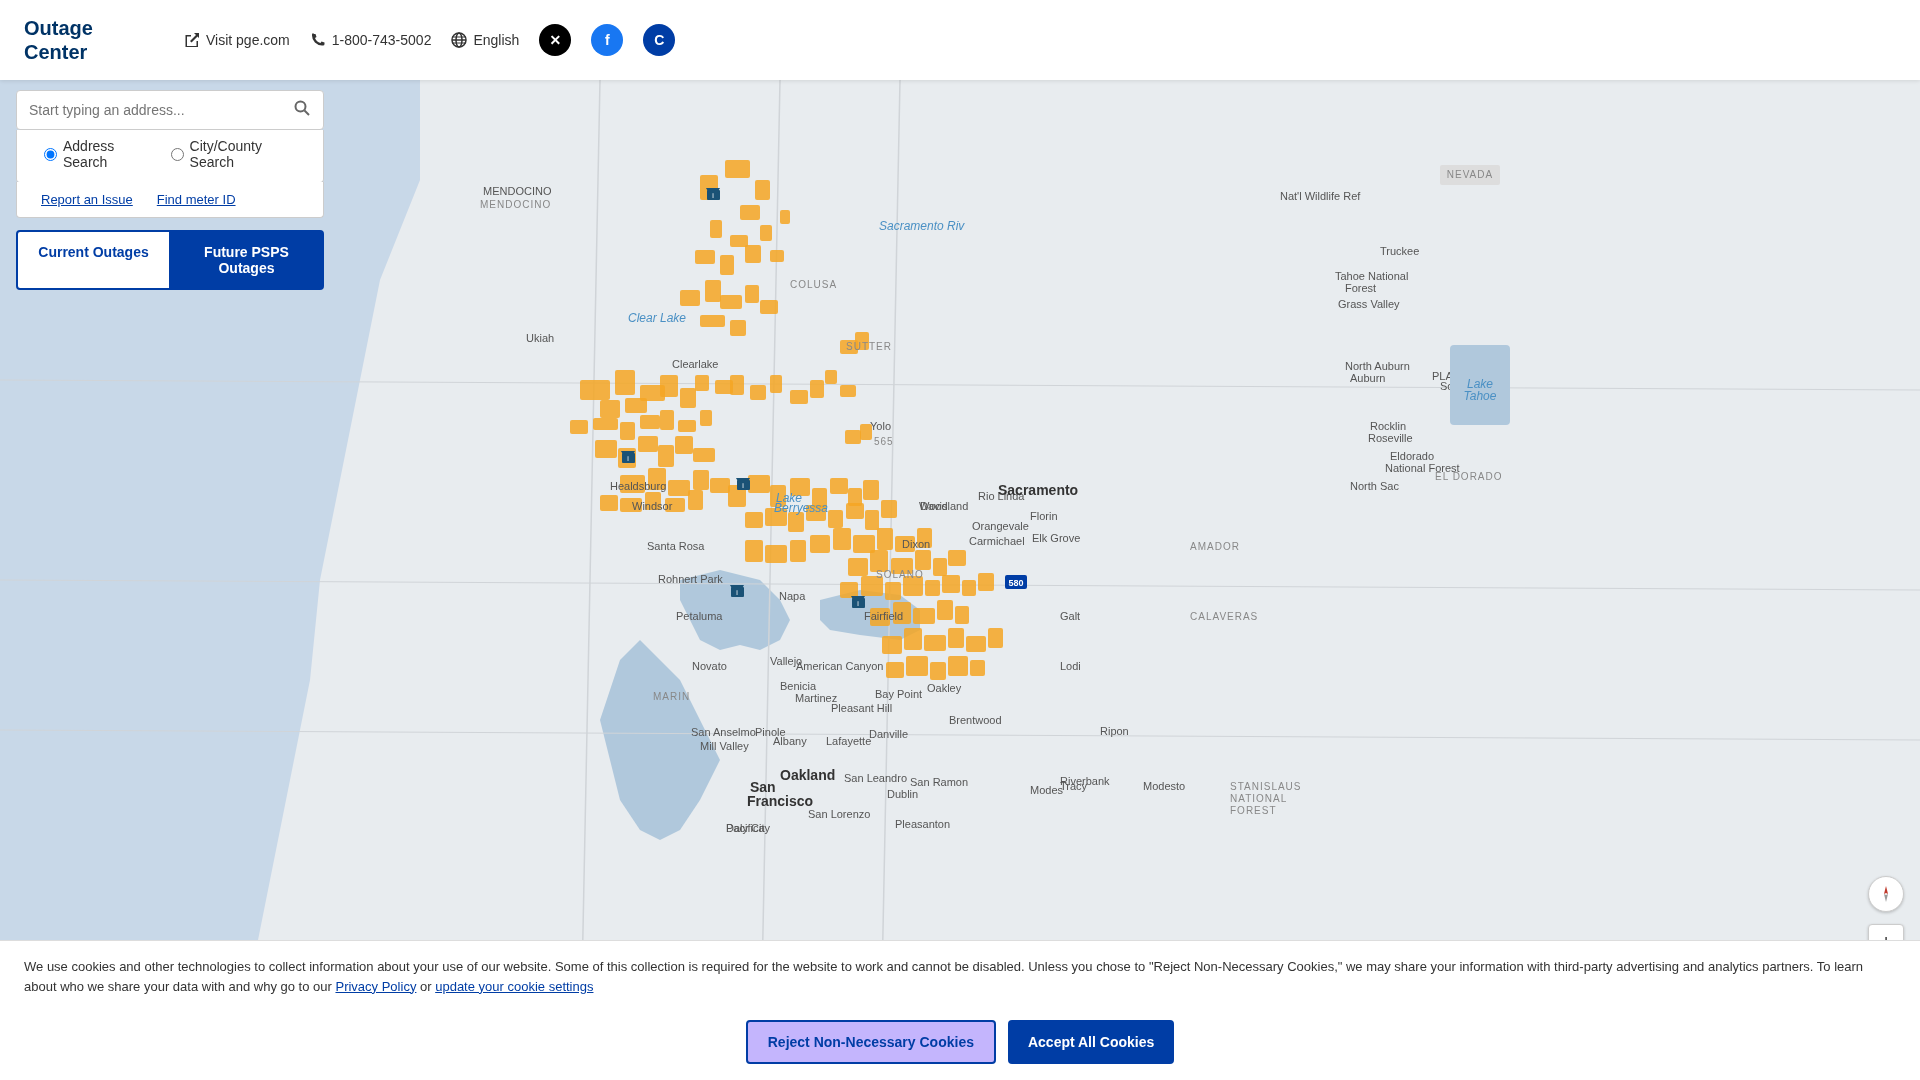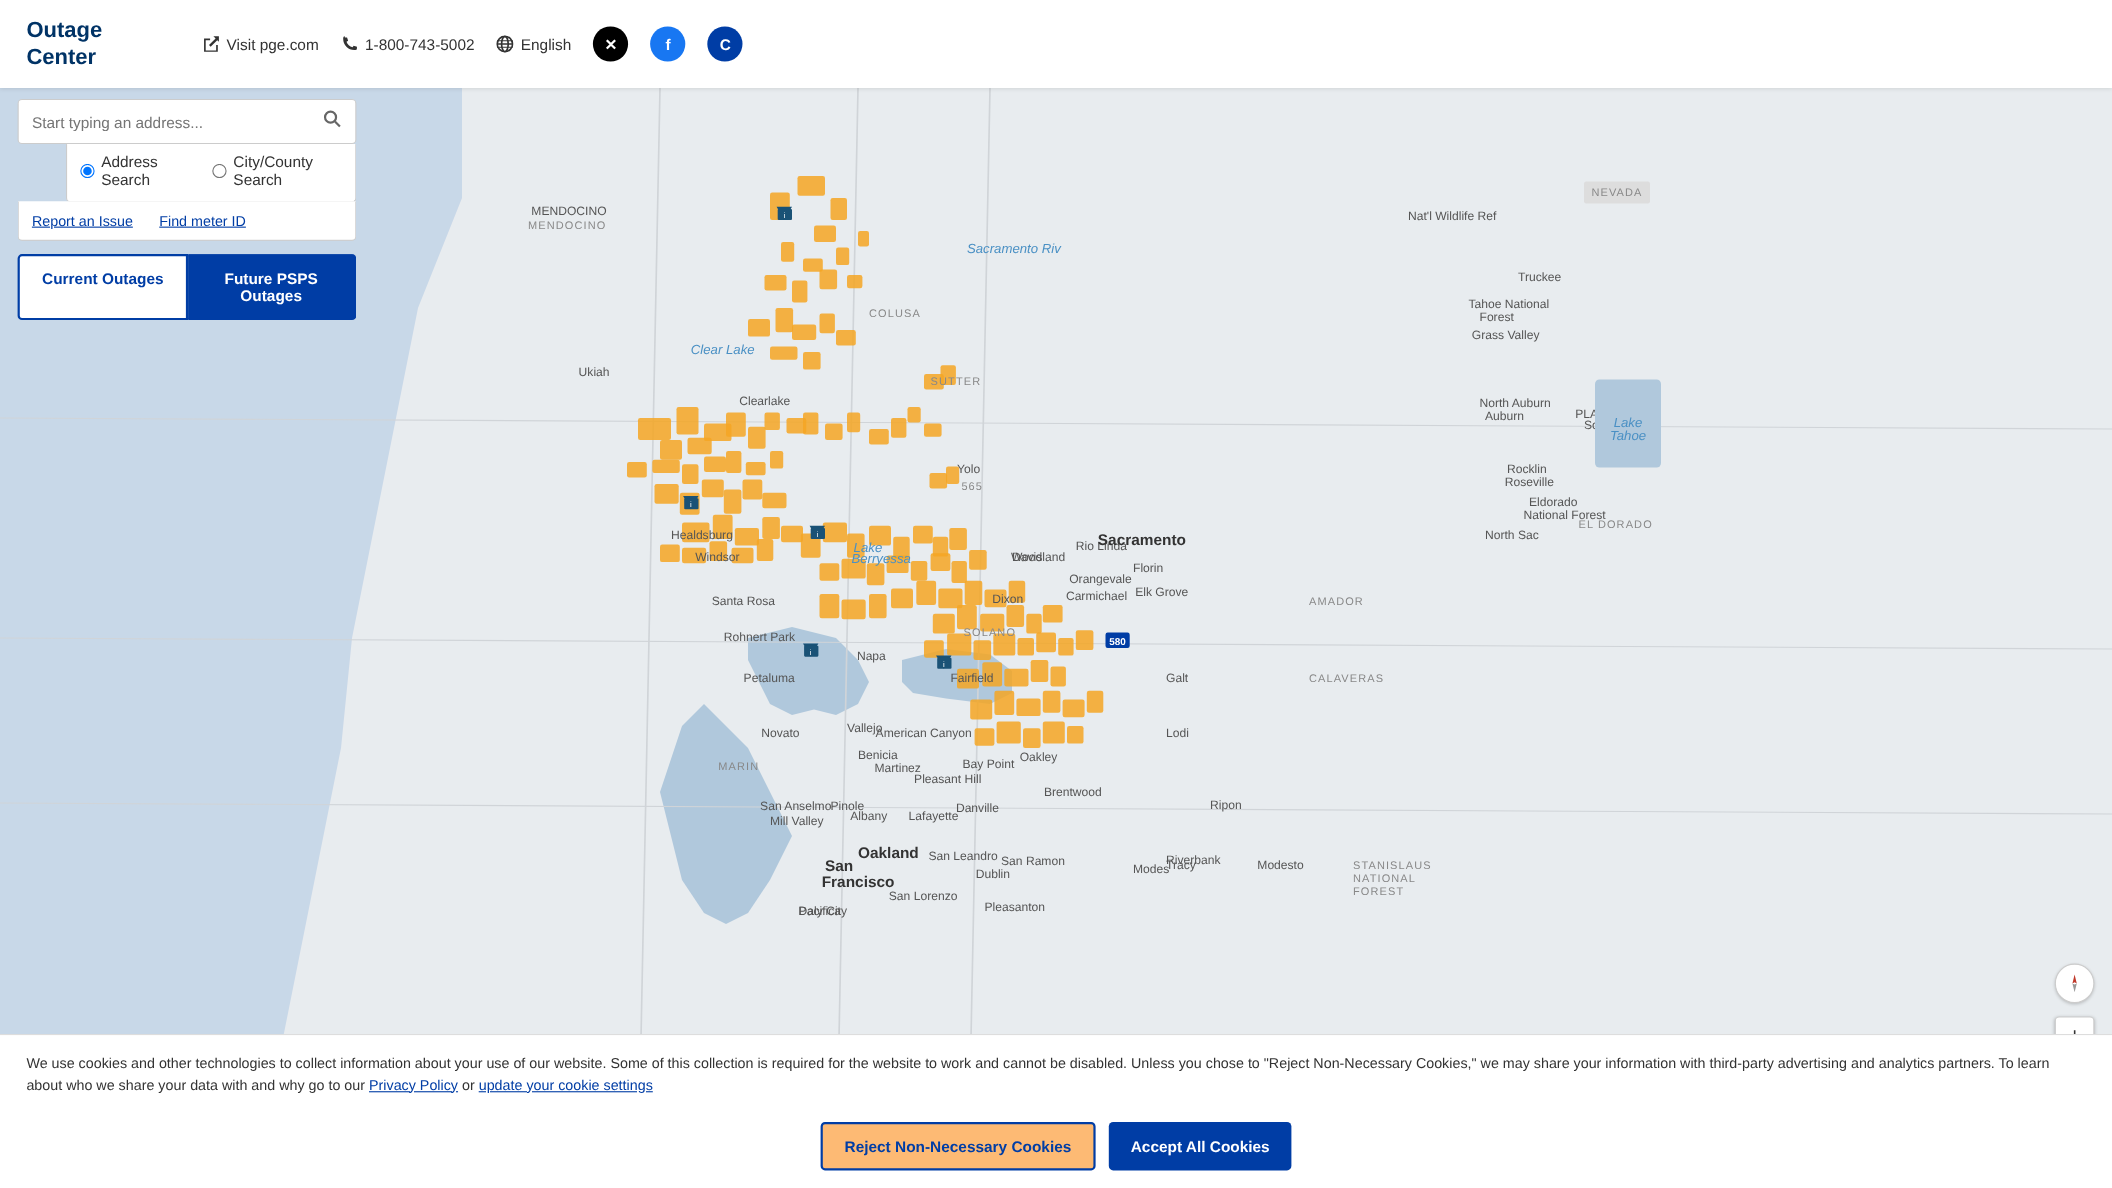--- a/index.html
+++ b/index.html
@@ -118,40 +118,39 @@
       background: transparent;
     }
     #search-icon-btn {
       cursor: pointer;
       color: #666;
     }
     #search-options {
       background: #fff;
       border: 1px solid #ccc;
       border-top: none;
-      padding: 8px 12px 12px;
+      padding: 8px 27px 12px;
       display: flex;
       gap: 20px;
       align-items: center;
       border-radius: 0 0 4px 4px;
-      margin-left: 44px;
     }
     .radio-label {
       display: flex;
       align-items: center;
       gap: 6px;
       font-size: 14px;
       color: #333;
       cursor: pointer;
     }
     #links-row {
       background: #fff;
       border: 1px solid #ccc;
       border-top: none;
-      padding: 10px 12px;
+      padding: 10px 24px;
       display: flex;
       gap: 24px;
       border-radius: 0 0 4px 4px;
       margin-top: -1px;
     }
     .panel-link {
       font-size: 13px;
       color: #003da5;
       cursor: pointer;
       text-decoration: underline;
@@ -252,21 +251,21 @@
     .cookie-btn {
       padding: 12px 20px;
       font-size: 14px;
       font-weight: 600;
       border-radius: 4px;
       cursor: pointer;
       border: none;
       white-space: nowrap;
     }
     .cookie-btn-reject {
-      background: #fdba74;
+      background: #c4b5fd;
       color: #003da5;
       border: 2px solid #003da5;
     }
     .cookie-btn-accept {
       background: #003da5;
       color: #fff;
     }
 
     
     #feedback-label {

